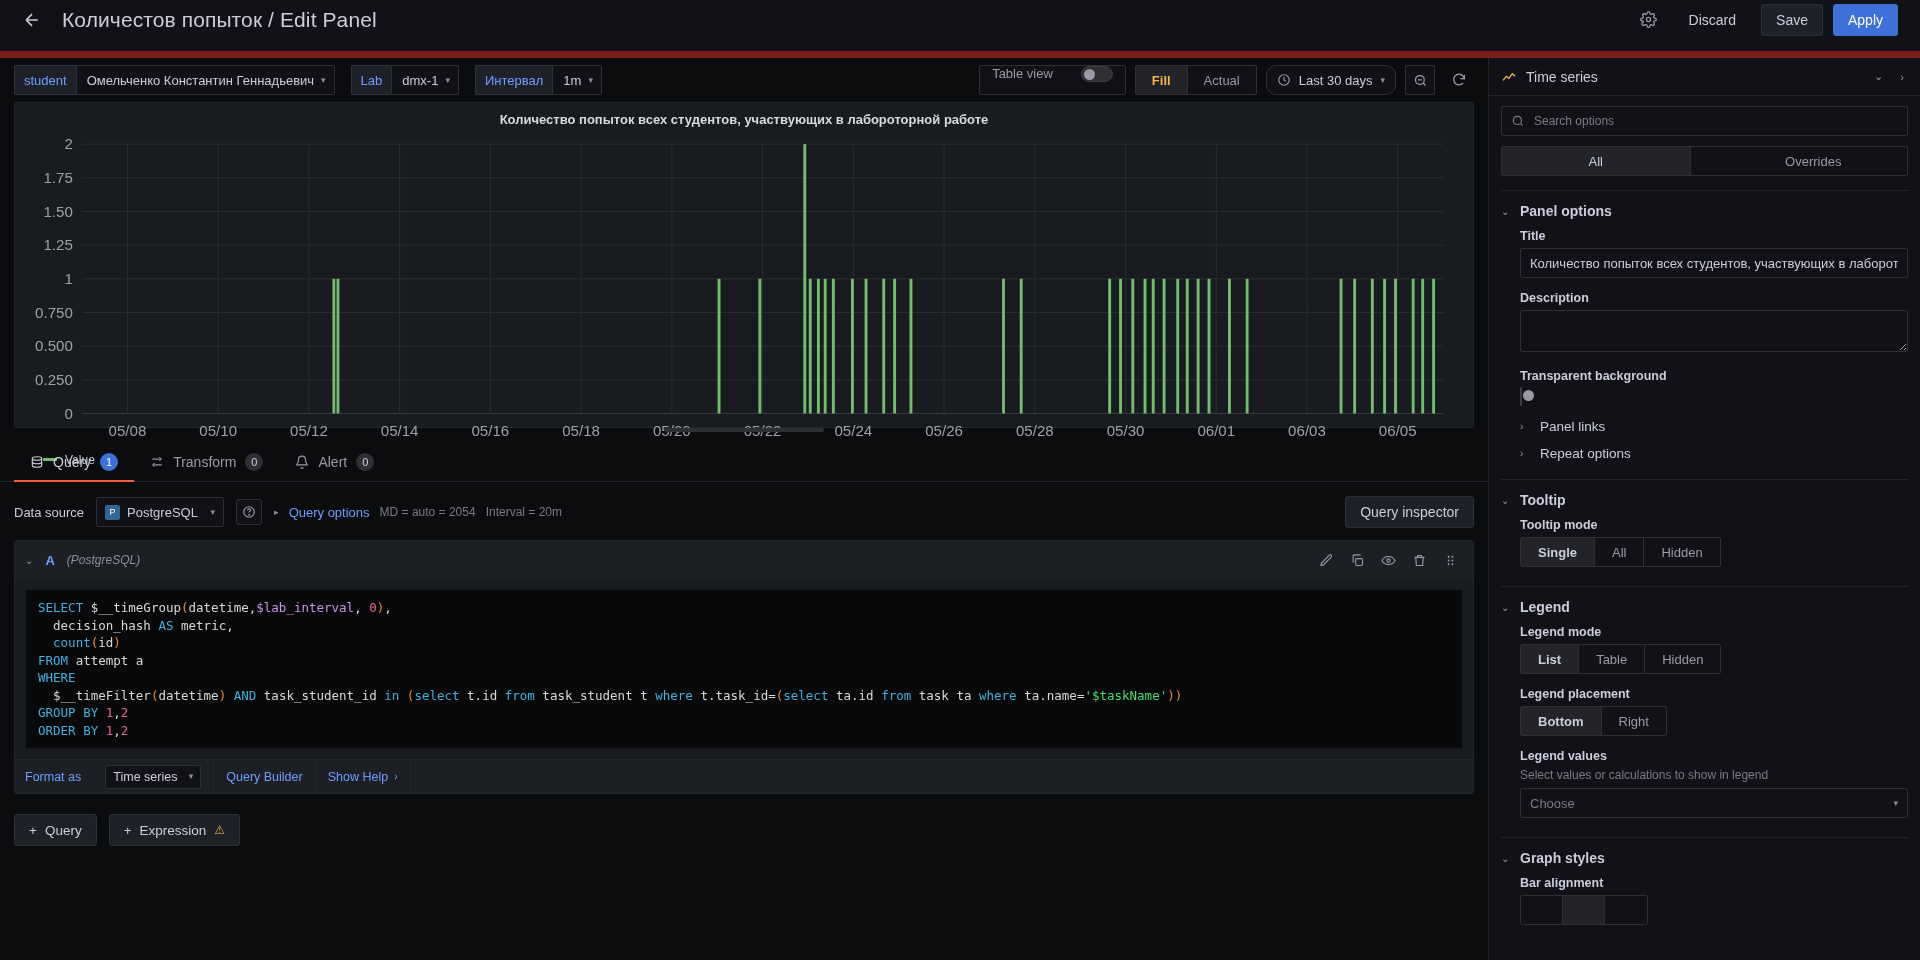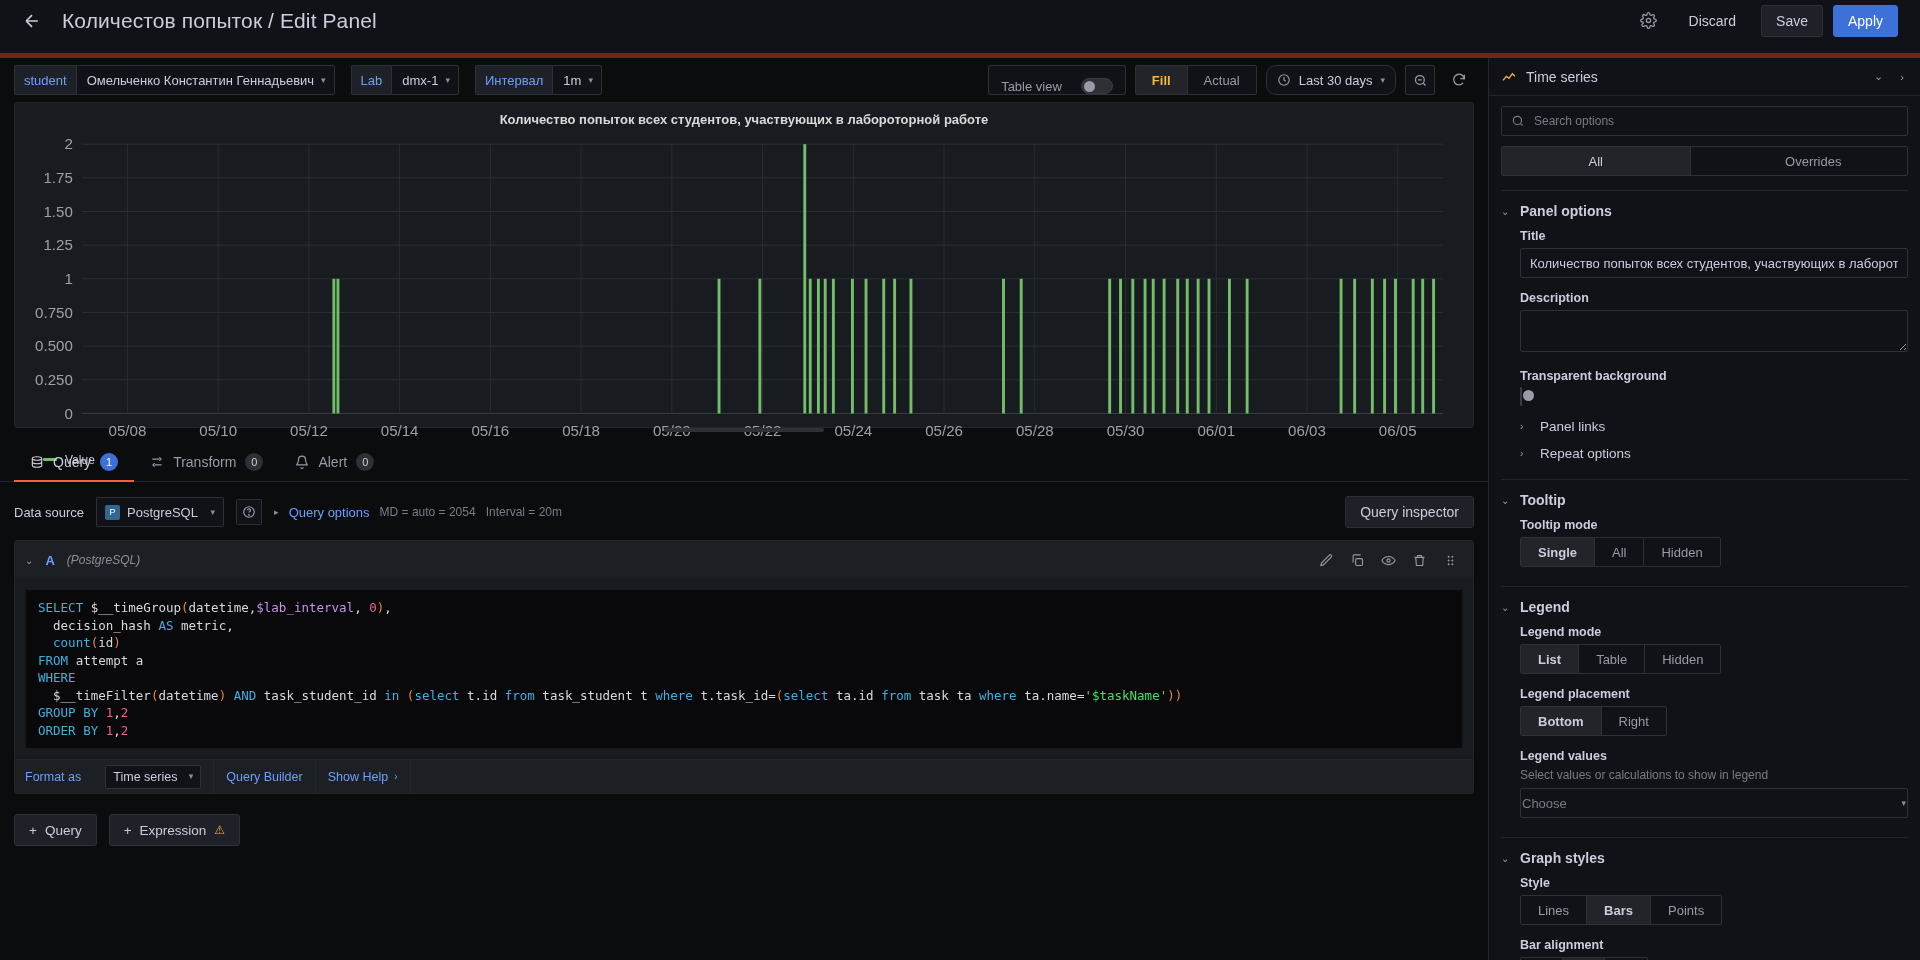--- a/index.html
+++ b/index.html
@@ -11,21 +11,21 @@
     overflow: hidden;
   }
   body { display: flex; flex-direction: column; }
 
   
   .topbar {
     height: 58px; min-height: 58px;
     display: flex; align-items: center;
     padding: 0 22px 12px 14px;
     background: #111217;
-    border-bottom: 5px solid #7f1d1d;
+    border-bottom: 7px solid #7f1d1d;
   }
   .back-btn {
     width: 36px; height: 36px;
     display: flex; align-items: center; justify-content: center;
     color: #ccccdc; cursor: pointer; border-radius: 3px;
   }
   .breadcrumb {
     font-size: 21px; color: #ccccdc; margin-left: 12px;
     font-weight: 400; letter-spacing: .1px;
   }
@@ -83,21 +83,21 @@
     display: flex; align-items: center; gap: 7px;
     font-size: 13px; color: #ccccdc;
     border-radius: 0 2px 2px 0; cursor: pointer;
   }
   .caret { font-size: 9px; color: #8e8e98; line-height: 1; }
 
   .varbar-spacer { flex: 1; }
   .varbar-right { display: flex; align-items: center; gap: 9px; }
 
   .tableview-box {
-    height: 30px; display: flex; align-items: flex-end; gap: 19px;
+    height: 30px; display: flex; align-items: flex-start; gap: 28px;
     padding: 0 12px;
     border: 1px solid #2e3036; border-radius: 2px;
     background: #111217; font-size: 13px; color: #9a9aa6;
     cursor: pointer;
   }
   .toggle {
     width: 32px; height: 16px; border-radius: 8px;
     background: #2e3036; border: 1px solid #3a3c42;
     position: relative; cursor: pointer;
   }
@@ -355,21 +355,21 @@
   .textarea {
     width: 100%; height: 42px; resize: vertical;
     border: 1px solid #2e3036; border-radius: 2px;
     background: #111217; color: #ccccdc;
     font-size: 13px; padding: 6px 9px; font-family: inherit; outline: none;
   }
   .select-input {
     width: 100%; height: 30px;
     border: 1px solid #2e3036; border-radius: 2px;
     background: #111217; color: #7b7b85;
-    font-size: 13px; padding: 0 1px;
+    font-size: 13px; padding: 0 9px;
     display: flex; align-items: center; cursor: pointer;
   }
   .select-input .caret { margin-left: auto; }
 
   .switch {
     width: 32px; height: 16px; border-radius: 8px;
     background: #2e3036; border: 1px solid #3a3c42;
     position: relative; cursor: pointer;
   }
   .switch .knob {
@@ -823,28 +823,20 @@
           </div>
         </div>
       </div>
 
       <div class="opt-section">
         <div class="sect-head">
           <span class="sect-caret">⌄</span>
           <span class="sect-title">Graph styles</span>
         </div>
         <div class="field">
-          <span class="field-label">Style</span>
-          <div class="seg-group">
-            <div class="sg">Lines</div>
-            <div class="sg active">Bars</div>
-            <div class="sg">Points</div>
-          </div>
-        </div>
-        <div class="field">
           <span class="field-label">Bar alignment</span>
           <div class="seg-group">
             <div class="sg">&nbsp;&nbsp;</div>
             <div class="sg active">&nbsp;&nbsp;</div>
             <div class="sg">&nbsp;&nbsp;</div>
           </div>
         </div>
       </div>
     </div>
   </div>

